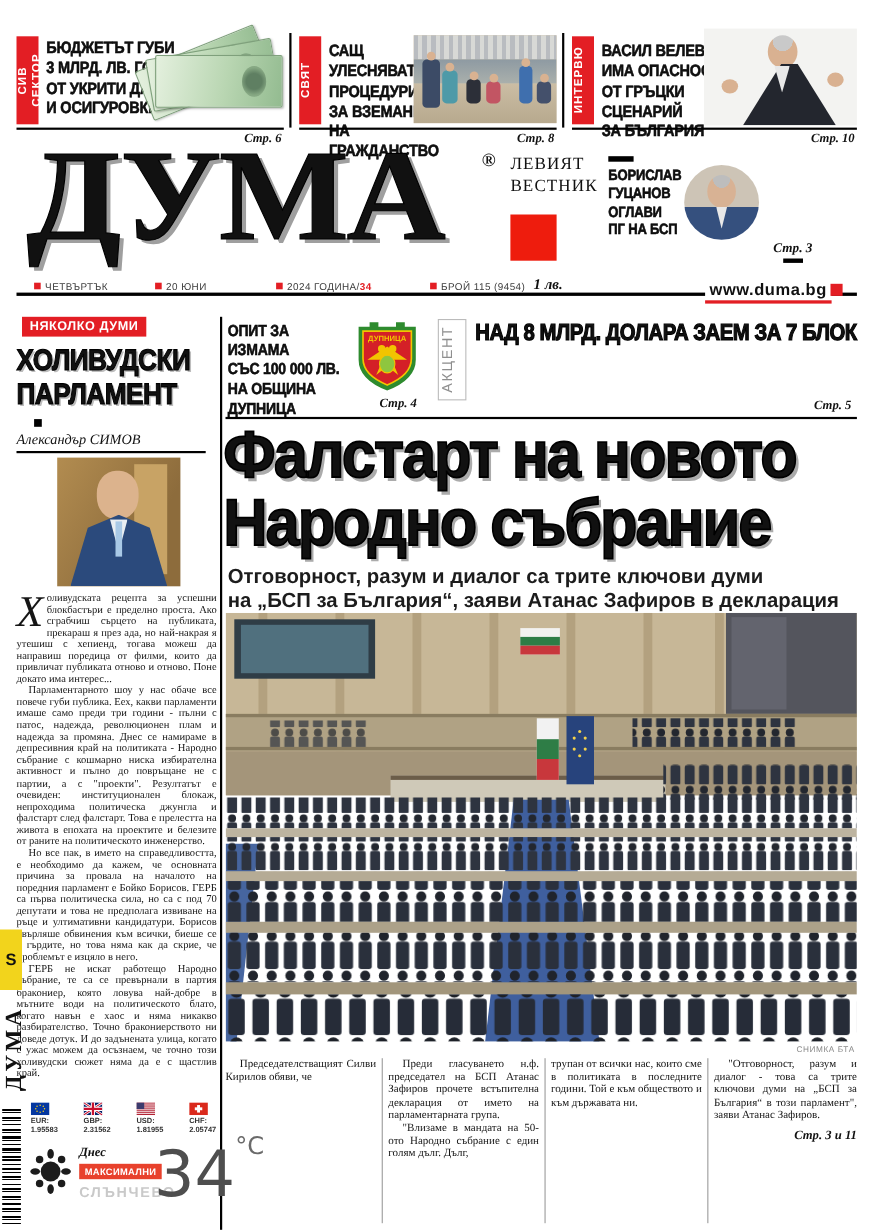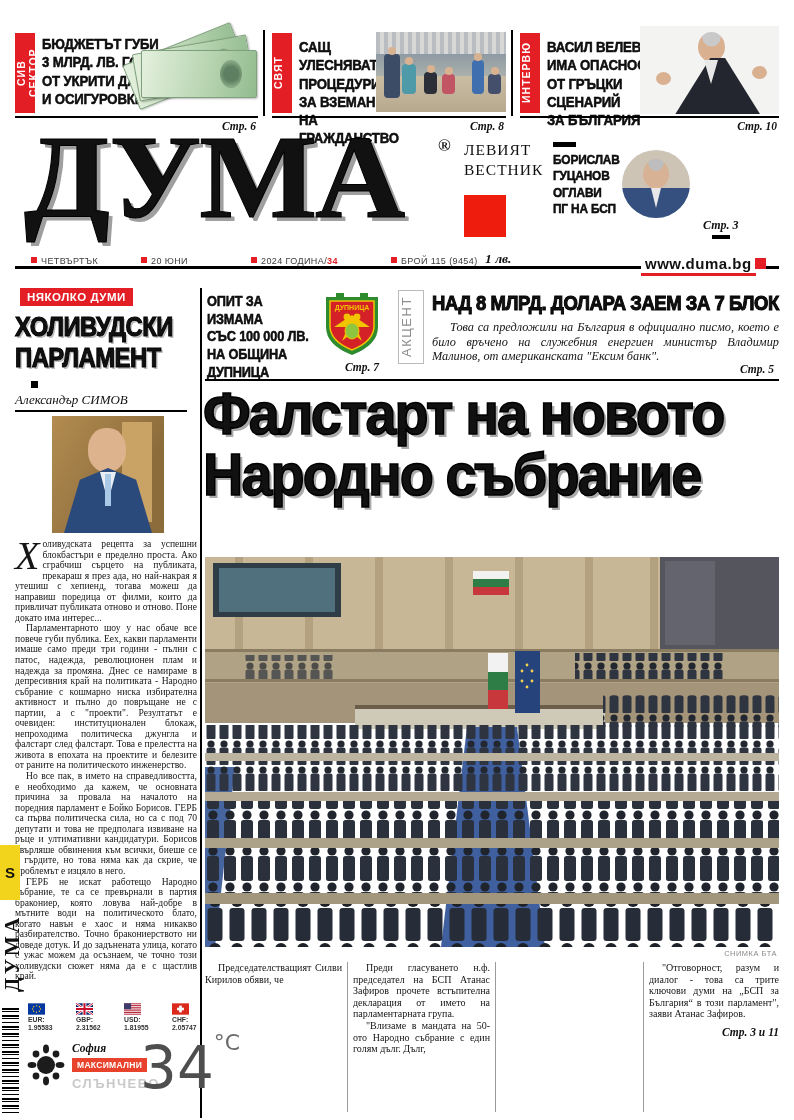--- a/index.html
+++ b/index.html
@@ -175,35 +175,34 @@
     <svg width="60" height="66" viewBox="0 0 60 66">
       <path d="M4,6 h10 v-4 h8 v4 h16 v-4 h8 v4 h10 v30 q0,18 -26,28 q-26,-10 -26,-28 Z" fill="#2e8b2e"></path>
       <path d="M8,10 h44 v25 q0,15 -22,24 q-22,-9 -22,-24 Z" fill="#d42027" stroke="#f2c400" stroke-width="1.5"></path>
       <text x="30" y="19" text-anchor="middle" font-family="Liberation Sans,sans-serif" font-size="7" font-weight="bold" fill="#f2c400">ДУПНИЦА</text>
       <polygon points="30,24 12,36 26,36 20,50 30,42 40,50 34,36 48,36" fill="#f2c400"></polygon>
       <circle cx="25" cy="26" r="3.4" fill="#f2c400"></circle>
       <circle cx="35" cy="26" r="3.4" fill="#f2c400"></circle>
       <ellipse cx="30" cy="40" rx="7" ry="8" fill="#8ec63f" stroke="#f2c400" stroke-width="1"></ellipse>
     </svg>
   </div>
-  <div class="abs pref" style="left:345px;top:361px">Стр. 7</div>
+  <div class="abs pref" style="left:345px;top:361px">Стр. 4</div>
 
   <div class="abs" style="left:398px;top:290px;width:26px;height:74px;border:1px solid #bbb">
     <div style="writing-mode:vertical-rl;transform:rotate(180deg);width:100%;height:100%;text-align:center;color:#8e8e8e;font-size:13px;letter-spacing:1.5px">АКЦЕНТ</div>
   </div>
 
   <div class="abs" style="left:432px;top:291px;width:347px;font-size:21px;font-weight:bold;letter-spacing:-.5px;-webkit-text-stroke:1px #000;transform:scaleX(.88);transform-origin:0 0;white-space:nowrap">НАД 8 МЛРД. ДОЛАРА ЗАЕМ ЗА 7 БЛОК</div>
-  <div class="abs body" style="left:432px;top:320px;width:347px;font-size:12.3px;line-height:1.18;font-style:italic">
-    <p style="text-indent:18px">Това са предложили на България в официално писмо, което е било връчено на служебния енергиен министър Владимир Малинов, от американската "Ексим банк".</p>
-  </div>
   <div class="abs pref" style="left:740px;top:363px">Стр. 5</div>
   <div class="hrule" style="left:205px;top:379px;width:574px;height:1.5px"></div>
 
   <div class="abs bighead" style="left:203px;top:383px;font-size:60px;line-height:61px">Фалстарт на новото
 Народно събрание</div>
+  <div class="abs ml" style="left:207px;top:513px;font-size:18.5px;line-height:1.2;font-weight:bold;color:#1c1c1c">Отговорност, разум и диалог са трите ключови думи
+на „БСП за България“, заяви Атанас Зафиров в декларация</div>
 
   <div class="abs" style="left:205px;top:557px;width:574px;height:390px;overflow:hidden">
     <svg width="574" height="390" viewBox="0 0 574 390">
       <defs>
         <pattern id="pp1" width="13" height="26" patternUnits="userSpaceOnUse">
           <circle cx="6" cy="5" r="3.6" fill="#23272f"></circle>
           <rect x="1.5" y="8.6" width="9" height="18" rx="2" fill="#2e3440"></rect>
         </pattern>
         <pattern id="pp2" width="17" height="36" patternUnits="userSpaceOnUse">
           <circle cx="8" cy="6" r="4.6" fill="#20242c"></circle>
@@ -270,20 +269,21 @@
   <div class="bcol body" style="left:205px">
     <p>Председателстващият Силви Кирилов обяви, че</p>
   </div>
   <div class="colrule" style="left:347px"></div>
   <div class="bcol body" style="left:353px">
     <p>Преди гласуването н.ф. председател на БСП Атанас Зафиров прочете встъпителна декларация от името на парламентарната група.</p>
     <p>"Влизаме в мандата на 50-ото Народно събрание с един голям дълг. Дълг,</p>
   </div>
   <div class="colrule" style="left:495px"></div>
   <div class="bcol body" style="left:501px">
+    <p class="noind">трупан от всички нас, които сме в политиката в последните години. Той е към обществото и към държавата ни.</p>
   </div>
   <div class="colrule" style="left:643px"></div>
   <div class="bcol body" style="left:649px;width:130px">
     <p>"Отговорност, разум и диалог - това са трите ключови думи на „БСП за България“ в този парламент", заяви Атанас Зафиров.</p>
     <p class="noind pref" style="text-align:right;margin-top:6px">Стр. 3 и 11</p>
   </div>
 
   <div class="abs" style="left:28px;top:1001px">
     <svg width="17" height="12" viewBox="0 0 18 12">
         <rect width="18" height="12" fill="#0437a0"></rect>
@@ -350,21 +350,21 @@
           <ellipse cx="20" cy="39" rx="3" ry="4.4"></ellipse>
         <ellipse cx="6" cy="23" rx="4.4" ry="3"></ellipse>
           <ellipse cx="34" cy="23" rx="4.4" ry="3"></ellipse>
         <ellipse cx="10" cy="12" rx="3.4" ry="3.4"></ellipse>
           <ellipse cx="30" cy="12" rx="3.4" ry="3.4"></ellipse>
         <ellipse cx="10" cy="34" rx="3.4" ry="3.4"></ellipse>
           <ellipse cx="30" cy="34" rx="3.4" ry="3.4"></ellipse>
       </g>
     </svg>
   </div>
-  <div class="abs serif" style="left:72px;top:1042px;font-size:11.5px;font-weight:bold;font-style:italic">София</div>
+  <div class="abs serif" style="left:72px;top:1042px;font-size:11.5px;font-weight:bold;font-style:italic">Днес</div>
   <div class="abs" style="left:72px;top:1058px;background:#e8412c;color:#fff;font-size:8.5px;font-weight:bold;padding:2px 5px;letter-spacing:.3px">МАКСИМАЛНИ</div>
   <div class="abs outlined" style="left:72px;top:1076px">СЛЪНЧЕВО</div>
   <div class="abs" style="left:140px;top:1030px;font-family:'DejaVu Sans',sans-serif;color:#4e4e4e">
     <span style="font-size:58px;line-height:1">34</span><span style="font-size:22px;vertical-align:38px;color:#6a6a6a">°C</span>
   </div>
 
   <div class="abs" style="left:0;top:845px;width:20px;height:55px;background:#f2d41c;color:#111;font-weight:bold;font-size:15px;display:flex;align-items:center;justify-content:center">S</div>
   <div class="abs serif" style="left:0;top:900px;width:22px;height:106px;font-size:21px;font-weight:bold;letter-spacing:3px;writing-mode:vertical-rl;transform:rotate(180deg);text-align:center">ДУМА</div>
   <div class="abs" style="left:2px;top:1008px;width:17px;height:106px;background:repeating-linear-gradient(180deg,#000 0 2px,#fff 2px 3px,#000 3px 4px,#fff 4px 7px,#000 7px 9px,#fff 9px 10px,#000 10px 11px,#fff 11px 14px,#000 14px 15px,#fff 15px 18px)"></div>
 

